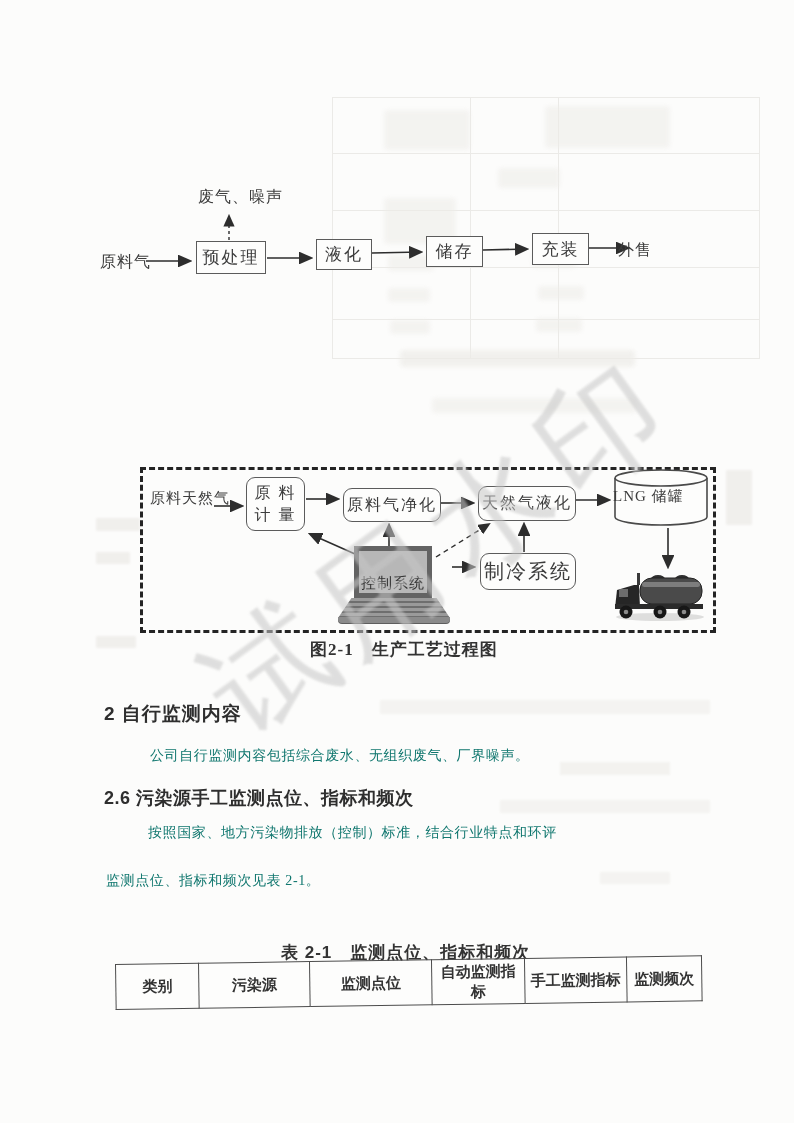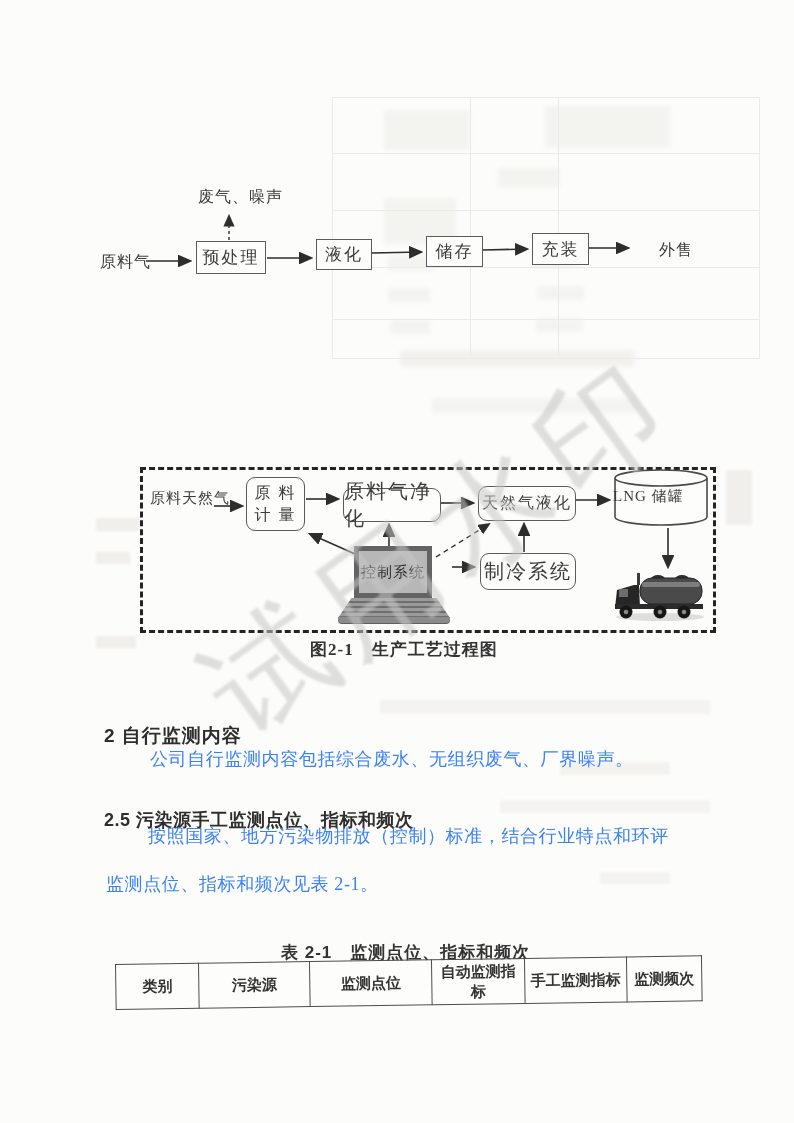--- a/index.html
+++ b/index.html
@@ -27,33 +27,33 @@
   
   .dashed-box{position:absolute;left:140px;top:467px;width:570px;height:160px;border:3.5px dashed #242424;z-index:1;}
   
   .cyl{position:absolute;left:613px;top:468px;width:96px;height:60px;z-index:3;}
   .cyl-label{position:absolute;left:613px;top:487px;width:96px;font-size:15px;letter-spacing:1px;z-index:4;color:#3c3c3c;}
   
   .laptop{position:absolute;left:338px;top:546px;width:112px;height:80px;z-index:3;}
   .laptop .screen{
     position:absolute;left:16px;top:0;width:78px;height:52px;
     background:#b7b7b7;border:5px solid #636363;box-sizing:border-box;
-    display:flex;align-items:center;justify-content:center;
+    display:flex;align-items:flex-end;justify-content:center;
     font-size:15px;color:#2e2e2e;letter-spacing:1px;white-space:nowrap;
   }
   .laptop .base{
     position:absolute;left:0;top:52px;width:112px;height:20px;
     clip-path:polygon(12% 0,88% 0,100% 100%,0 100%);
     background:repeating-linear-gradient(to bottom,#9a9a9a 0 3px,#6e6e6e 3px 5px);
   }
   .laptop .tray{position:absolute;left:0;top:71px;width:112px;height:6px;background:#8b8b8b;border-radius:0 0 4px 4px;box-shadow:0 1px 0 #5e5e5e;}
   
   .cap{position:absolute;z-index:3;font-weight:bold;color:#333;text-align:center;}
-  .hdg{position:absolute;z-index:3;font-family:"Liberation Sans",sans-serif;font-weight:bold;color:#2e2e2e;white-space:nowrap;margin-top:22px;}
-  .para{position:absolute;z-index:3;font-size:18px;letter-spacing:.6px;color:#3b82f6;white-space:nowrap;}
+  .hdg{position:absolute;z-index:3;font-family:"Liberation Sans",sans-serif;font-weight:bold;color:#2e2e2e;white-space:nowrap;}
+  .para{position:absolute;z-index:3;font-size:14px;letter-spacing:.6px;color:#0f766e;white-space:nowrap;}
   
   .tbl{
     position:absolute;left:115px;top:964px;z-index:3;border-collapse:collapse;
     transform:rotate(-0.85deg);transform-origin:left top;
     font-family:"Liberation Sans",sans-serif;
   }
   .tbl th{
     border:1.6px solid #4c4c4c;font-size:15px;font-weight:bold;color:#333;
     text-align:center;vertical-align:middle;height:42px;padding:1px 2px;line-height:1.35;
     background:#fdfdfc;
@@ -129,30 +129,30 @@
     <line x1="452" y1="567" x2="474" y2="567" stroke="#2d2d2d" stroke-width="1.6" marker-end="url(#ah)"></line>
     <line x1="524" y1="552" x2="524" y2="524" stroke="#2d2d2d" stroke-width="1.6" marker-end="url(#ah)"></line>
   </svg>
 
   <div class="flabel" style="left:100px;top:252px">原料气</div>
   <div class="flabel" style="left:198px;top:187px">废气、噪声</div>
   <div class="fbox" style="left:196px;top:241px;width:68px;height:31px">预处理</div>
   <div class="fbox" style="left:316px;top:239px;width:54px;height:29px">液化</div>
   <div class="fbox" style="left:426px;top:236px;width:55px;height:29px">储存</div>
   <div class="fbox" style="left:532px;top:233px;width:55px;height:30px">充装</div>
-  <div class="flabel" style="left:659px;top:240px">外售</div>
+  <div class="flabel" style="left:618px;top:240px">外售</div>
 
   <div class="dashed-box"></div>
   <div class="flabel" style="left:150px;top:489px;font-size:15px">原料天然气</div>
 
   <div class="fbox rbox" style="left:246px;top:477px;width:57px;height:52px;flex-direction:column;font-size:16px;line-height:1.35">
     <span>原 料</span>
     <span>计 量</span>
   </div>
-  <div class="fbox rbox" style="left:343px;top:488px;width:96px;height:32px;font-size:20px">原料气净化</div>
+  <div class="fbox rbox" style="left:343px;top:488px;width:96px;height:32px;font-size:16px">原料气净化</div>
   <div class="fbox rbox" style="left:478px;top:486px;width:96px;height:33px;font-size:16px">天然气液化</div>
   <div class="fbox rbox" style="left:480px;top:553px;width:94px;height:35px;font-size:20px">制冷系统</div>
 
   <svg class="cyl" viewBox="0 0 96 60">
     <path d="M2,10 L2,49 A46,8 0 0 0 94,49 L94,10" fill="#fdfdfc" stroke="#4a4a4a" stroke-width="1.6"></path>
     <ellipse cx="48" cy="10" rx="46" ry="8" fill="#fdfdfc" stroke="#4a4a4a" stroke-width="1.6"></ellipse>
   </svg>
   <div class="cyl-label">LNG 储罐</div>
 
   <div class="laptop">
@@ -178,21 +178,21 @@
     <circle cx="50" cy="42" r="6.5" fill="#171717"></circle>
       <circle cx="50" cy="42" r="2.3" fill="#8a8a8a"></circle>
     <circle cx="74" cy="42" r="6.5" fill="#171717"></circle>
       <circle cx="74" cy="42" r="2.3" fill="#8a8a8a"></circle>
   </svg>
 
   <div class="cap" style="left:310px;top:638px;font-size:17px;letter-spacing:1px">图2-1　生产工艺过程图</div>
 
   <div class="hdg" style="left:104px;top:701px;font-size:19px;letter-spacing:1px">2 自行监测内容</div>
   <div class="para" style="left:150px;top:747px">公司自行监测内容包括综合废水、无组织废气、厂界噪声。</div>
-  <div class="hdg" style="left:104px;top:786px;font-size:18px;letter-spacing:.5px">2.5 污染源手工监测点位、指标和频次</div>
+  <div class="hdg" style="left:104px;top:786px;font-size:18px;letter-spacing:.5px">2.6 污染源手工监测点位、指标和频次</div>
   <div class="para" style="left:148px;top:824px">按照国家、地方污染物排放（控制）标准，结合行业特点和环评</div>
   <div class="para" style="left:106px;top:872px">监测点位、指标和频次见表 2-1。</div>
 
   <div class="cap" style="left:281px;top:941px;font-size:17px;font-family:'Liberation Sans',sans-serif;letter-spacing:1px">表 2-1　监测点位、指标和频次</div>
   <table class="tbl">
     <thead>
       <tr>
         <th style="width:78px">类别</th>
         <th style="width:106px">污染源</th>
         <th style="width:117px">监测点位</th>

